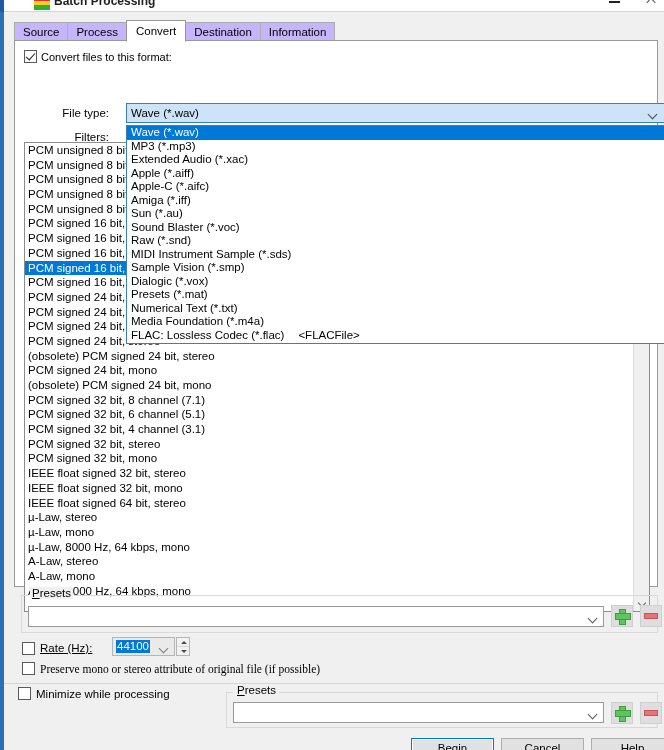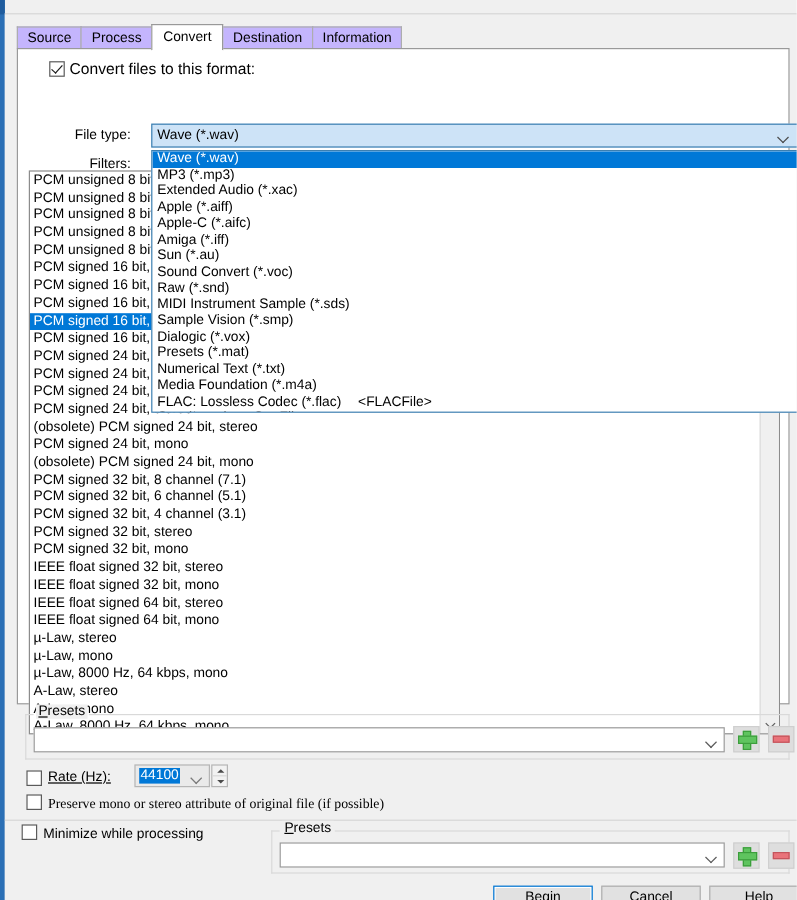--- a/index.html
+++ b/index.html
@@ -106,22 +106,22 @@
   }
   .check.checked::after {
     content: "";
     position: absolute; left: 3px; top: 0px;
     width: 4px; height: 8px;
     border: solid #1a1a1a; border-width: 0 1.6px 1.6px 0;
     transform: rotate(42deg);
   }
 
   .row-convert {
-    position: absolute; left: 26px; top: 9px;
-    font-size: 13px;
+    position: absolute; left: 9px; top: 9px;
+    font-size: 11px;
     white-space: nowrap;
   }
   .row-convert span.lbl { margin-left: 4px; }
 
   .lbl-filetype {
     position: absolute; right: 548px; top: 66px;
     font-size: 11.5px; white-space: nowrap; text-align: right;
   }
   .lbl-filters {
     position: absolute; right: 548px; top: 90px;
@@ -346,20 +346,28 @@
   }
 </style>
 </head>
 <body>
 
 <div id="app">
 
   <div class="behind-strip"></div>
   <div class="behind-strip2"></div>
 
+  <div class="titlebar">
+    <div class="title-icon"></div>
+    <div class="title-text">Batch Processing</div>
+    <div class="title-btns">
+      <div class="tb-btn tb-min"></div>
+      <div class="tb-btn tb-close"></div>
+    </div>
+  </div>
 
   <div class="client">
 
     <div class="tabstrip">
       <div class="tabs-row" id="tabs-row">
           <div class="tab">Source</div>
           <div class="tab">Process</div>
           <div class="tab active">Convert</div>
           <div class="tab">Destination</div>
           <div class="tab">Information</div>
@@ -400,21 +408,20 @@
             <div class="fl-item">PCM signed 24 bit, mono</div>
             <div class="fl-item">(obsolete) PCM signed 24 bit, mono</div>
             <div class="fl-item">PCM signed 32 bit, 8 channel (7.1)</div>
             <div class="fl-item">PCM signed 32 bit, 6 channel (5.1)</div>
             <div class="fl-item">PCM signed 32 bit, 4 channel (3.1)</div>
             <div class="fl-item">PCM signed 32 bit, stereo</div>
             <div class="fl-item">PCM signed 32 bit, mono</div>
             <div class="fl-item">IEEE float signed 32 bit, stereo</div>
             <div class="fl-item">IEEE float signed 32 bit, mono</div>
             <div class="fl-item">IEEE float signed 64 bit, stereo</div>
-            <div class="fl-item">IEEE float signed 64 bit, mono</div>
             <div class="fl-item">µ-Law, stereo</div>
             <div class="fl-item">µ-Law, mono</div>
             <div class="fl-item">µ-Law, 8000 Hz, 64 kbps, mono</div>
             <div class="fl-item">A-Law, stereo</div>
             <div class="fl-item">A-Law, mono</div>
             <div class="fl-item">A-Law, 8000 Hz, 64 kbps, mono</div>
           </div>
         <div class="fl-scroll">
           <div class="fl-thumb"></div>
           <div class="fl-arrow-dn"></div>
@@ -423,21 +430,21 @@
 
       <div class="dropdown">
         <div id="dropdown-items">
             <div class="dd-item sel"><span>Wave (*.wav)</span></div>
             <div class="dd-item"><span>MP3 (*.mp3)</span></div>
             <div class="dd-item"><span>Extended Audio (*.xac)</span></div>
             <div class="dd-item"><span>Apple (*.aiff)</span></div>
             <div class="dd-item"><span>Apple-C (*.aifc)</span></div>
             <div class="dd-item"><span>Amiga (*.iff)</span></div>
             <div class="dd-item"><span>Sun (*.au)</span></div>
-            <div class="dd-item"><span>Sound Convert (*.voc)</span></div>
+            <div class="dd-item"><span>Sound Blaster (*.voc)</span></div>
             <div class="dd-item"><span>Raw (*.snd)</span></div>
             <div class="dd-item"><span>MIDI Instrument Sample (*.sds)</span></div>
             <div class="dd-item"><span>Sample Vision (*.smp)</span></div>
             <div class="dd-item"><span>Dialogic (*.vox)</span></div>
             <div class="dd-item"><span>Presets (*.mat)</span></div>
             <div class="dd-item"><span>Numerical Text (*.txt)</span></div>
             <div class="dd-item"><span>Media Foundation (*.m4a)</span></div>
             <div class="dd-item"><span>FLAC: Lossless Codec (*.flac)</span><span class="tagname">&lt;FLACFile&gt;</span></div>
             <div class="dd-item"><span>Ogg (*.ogg)</span><span class="tagname">&lt;OggFile&gt;</span></div>
           </div>

